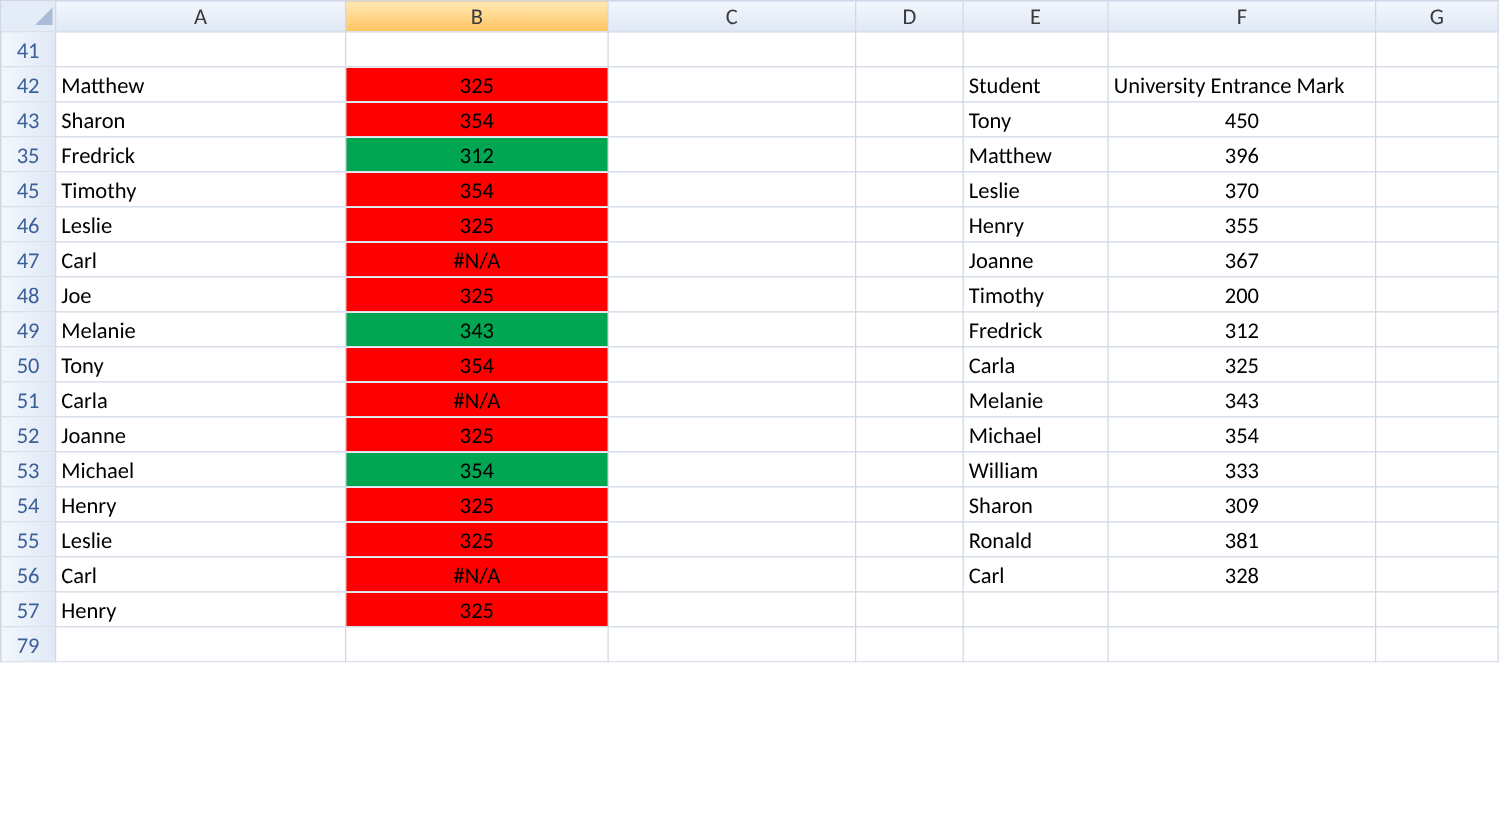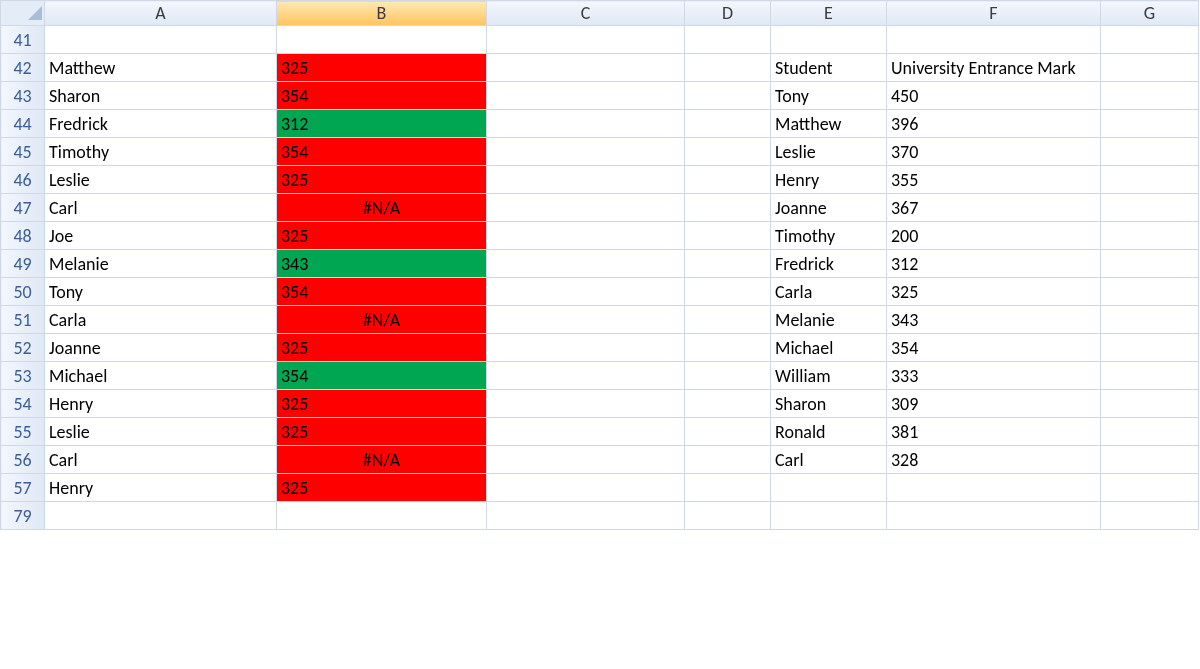--- a/index.html
+++ b/index.html
@@ -47,21 +47,21 @@
     background: #e4ecf7;
     background-image: linear-gradient(to right, #f3f7fd, #dfe8f5);
     color: #3b5f97;
   }
   td {
     background: #ffffff;
     padding: 0 4px;
     color: #000;
   }
   td.left { text-align: left; }
-  td.right { text-align: left; }
+  td.right { text-align: center; }
   td.center { text-align: center; }
   .fill-red { background: #ff0000 !important; }
   .fill-green { background: #00a651 !important; }
   .overflow-cell {
     overflow: visible;
     position: relative;
   }
   .overflow-cell span {
     position: absolute;
     left: 4px;
@@ -127,21 +127,21 @@
         <th class="row-head">43</th>
         <td class="left">Sharon</td>
         <td class="right fill-red">354</td>
         <td></td>
         <td></td>
         <td class="left">Tony</td>
         <td class="right">450</td>
         <td></td>
       </tr>
       <tr>
-        <th class="row-head">44</th>
+        <th class="row-head">35</th>
         <td class="left">Fredrick</td>
         <td class="right fill-green">312</td>
         <td></td>
         <td></td>
         <td class="left">Matthew</td>
         <td class="right">396</td>
         <td></td>
       </tr>
       <tr>
         <th class="row-head">45</th>

